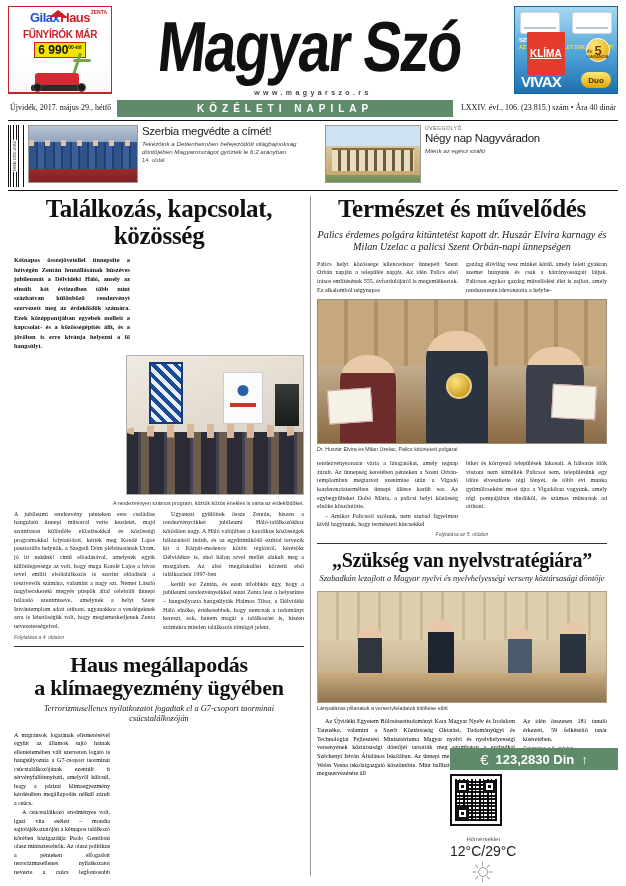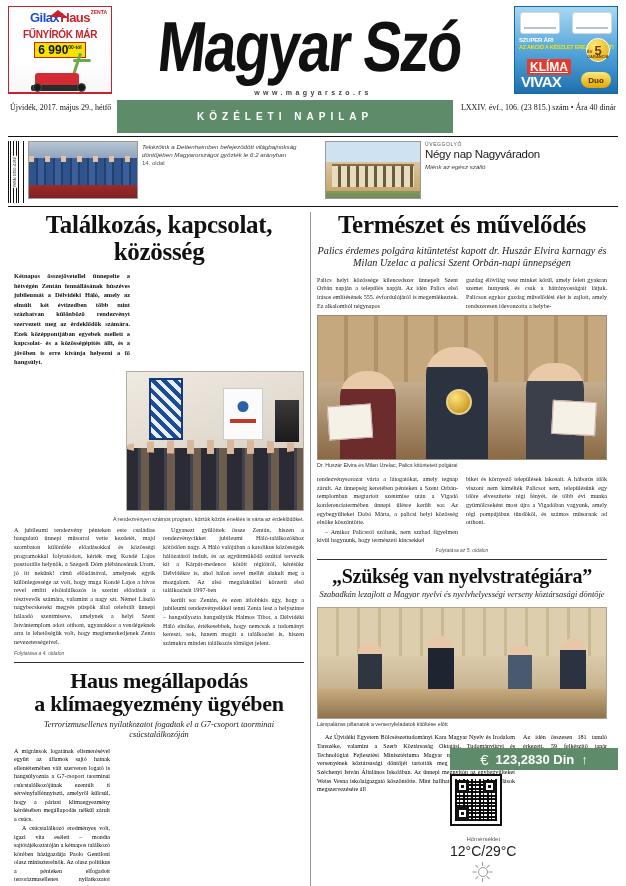--- a/index.html
+++ b/index.html
@@ -218,22 +218,22 @@
     border: 1.5px solid #ffffff;
     color: #6b3b00;
     font-family: "Liberation Sans", sans-serif;
     font-weight: bold; font-size: 13px;
     display: flex; align-items: center; justify-content: center;
   }
   .badge5 small { font-size: 4px; position: absolute; bottom: 2px; }
   .klima-lbl {
     position: absolute; left: 12px; bottom: 18px;
     font-family: "Liberation Sans", sans-serif;
-    font-weight: bold; font-size: 12px; color: #ffffff;
-    background: #e53b2e; padding: 1px 3px; border-radius: 1px; text-decoration: underline;
+    font-weight: bold; font-size: 10px; color: #ffffff;
+    background: #e53b2e; padding: 16px 3px; border-radius: 1px; text-decoration: underline;
   }
   .vivax-lbl {
     position: absolute; left: 6px; bottom: 3px;
     font-family: "Liberation Sans", sans-serif;
     font-weight: bold; font-size: 15px; color: #ffffff;
     letter-spacing: -0.8px;
   }
   .duo-badge {
     position: absolute; right: 6px; bottom: 5px;
     width: 30px; height: 16px; border-radius: 8px;
@@ -241,21 +241,21 @@
     color: #4a2c00;
     font-family: "Liberation Sans", sans-serif;
     font-weight: bold; font-size: 8px;
     display: flex; align-items: center; justify-content: center;
   }
 
   
   .infobar {
     display: flex;
     align-items: stretch;
-    height: 33px;
+    height: 17px;
     margin-top: 2px;
   }
   .infobar .date {
     font-family: "Liberation Serif", serif;
     font-size: 8px;
     color: #111;
     white-space: nowrap;
     padding: 3px 6px 0 2px;
     flex: 0 0 auto;
   }
@@ -738,20 +738,21 @@
 
     <div class="barcode">
       <span class="bc-label">ISSN 0350-4182</span>
     </div>
 
     <div class="teaser">
       <div class="teaser-photo">
           <div class="ph-team"></div>
         </div>
       <div class="teaser-txt">
+        <div class="teaser-title">Szerbia megvédte a címét!</div>
         <div class="teaser-sub">Tekézőink a Dettenheimben befejeződött világbajnokság döntőjében Magyarországot győzték le 6:2 arányban</div>
         <div class="teaser-page">14. oldal</div>
       </div>
     </div>
 
     <div class="teaser">
       <div class="teaser-photo">
           <div class="ph-building"></div>
         </div>
       <div class="teaser-txt">

